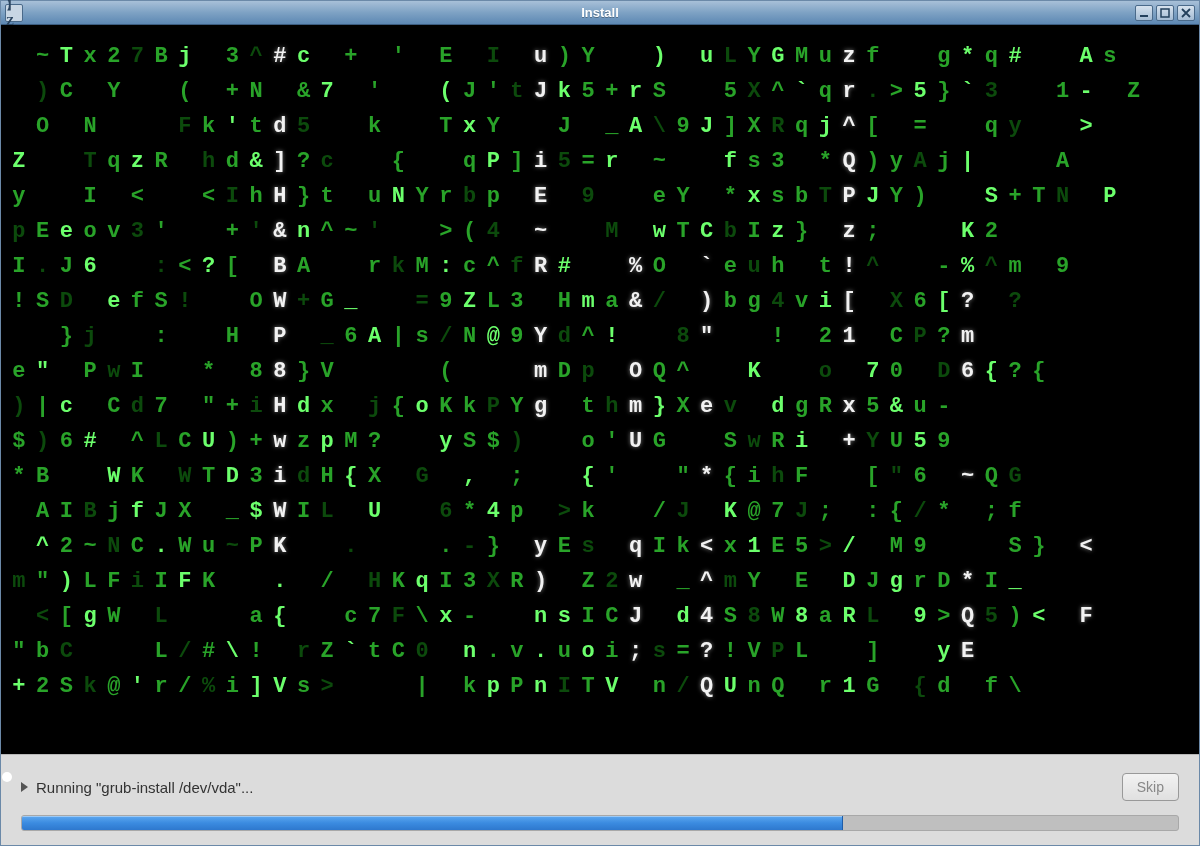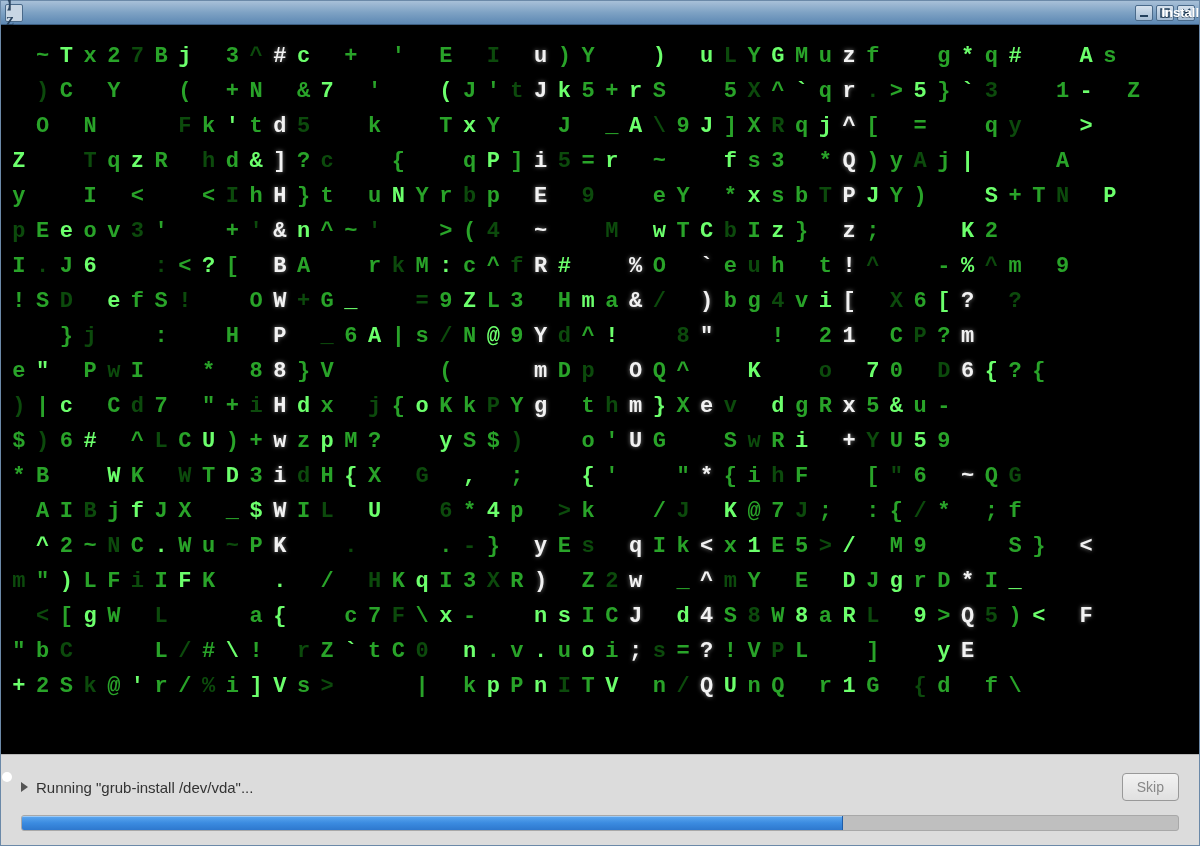--- a/index.html
+++ b/index.html
@@ -22,21 +22,21 @@
     width: 18px; height: 18px;
     background: #c8d6e4;
     border: 1px solid #4a6a8a;
     border-radius: 2px;
     display:flex; align-items:center; justify-content:center;
     font-size: 12px; color:#2b4560; font-weight:bold;
     font-family: serif;
   }
   .titlebar .title {
     position:absolute; left:0; right:0;
-    text-align:right;
+    text-align:center;
     color: #fff; font-weight: bold; font-size: 13px;
     pointer-events:none;
     text-shadow: 0 1px 0 rgba(0,0,0,.3);
   }
   .titlebar .win-controls {
     margin-left: auto; display: flex; gap: 3px;
   }
   .win-btn {
     width: 18px; height: 16px;
     background: linear-gradient(to bottom,#d6e2ee,#a4bcd4);

